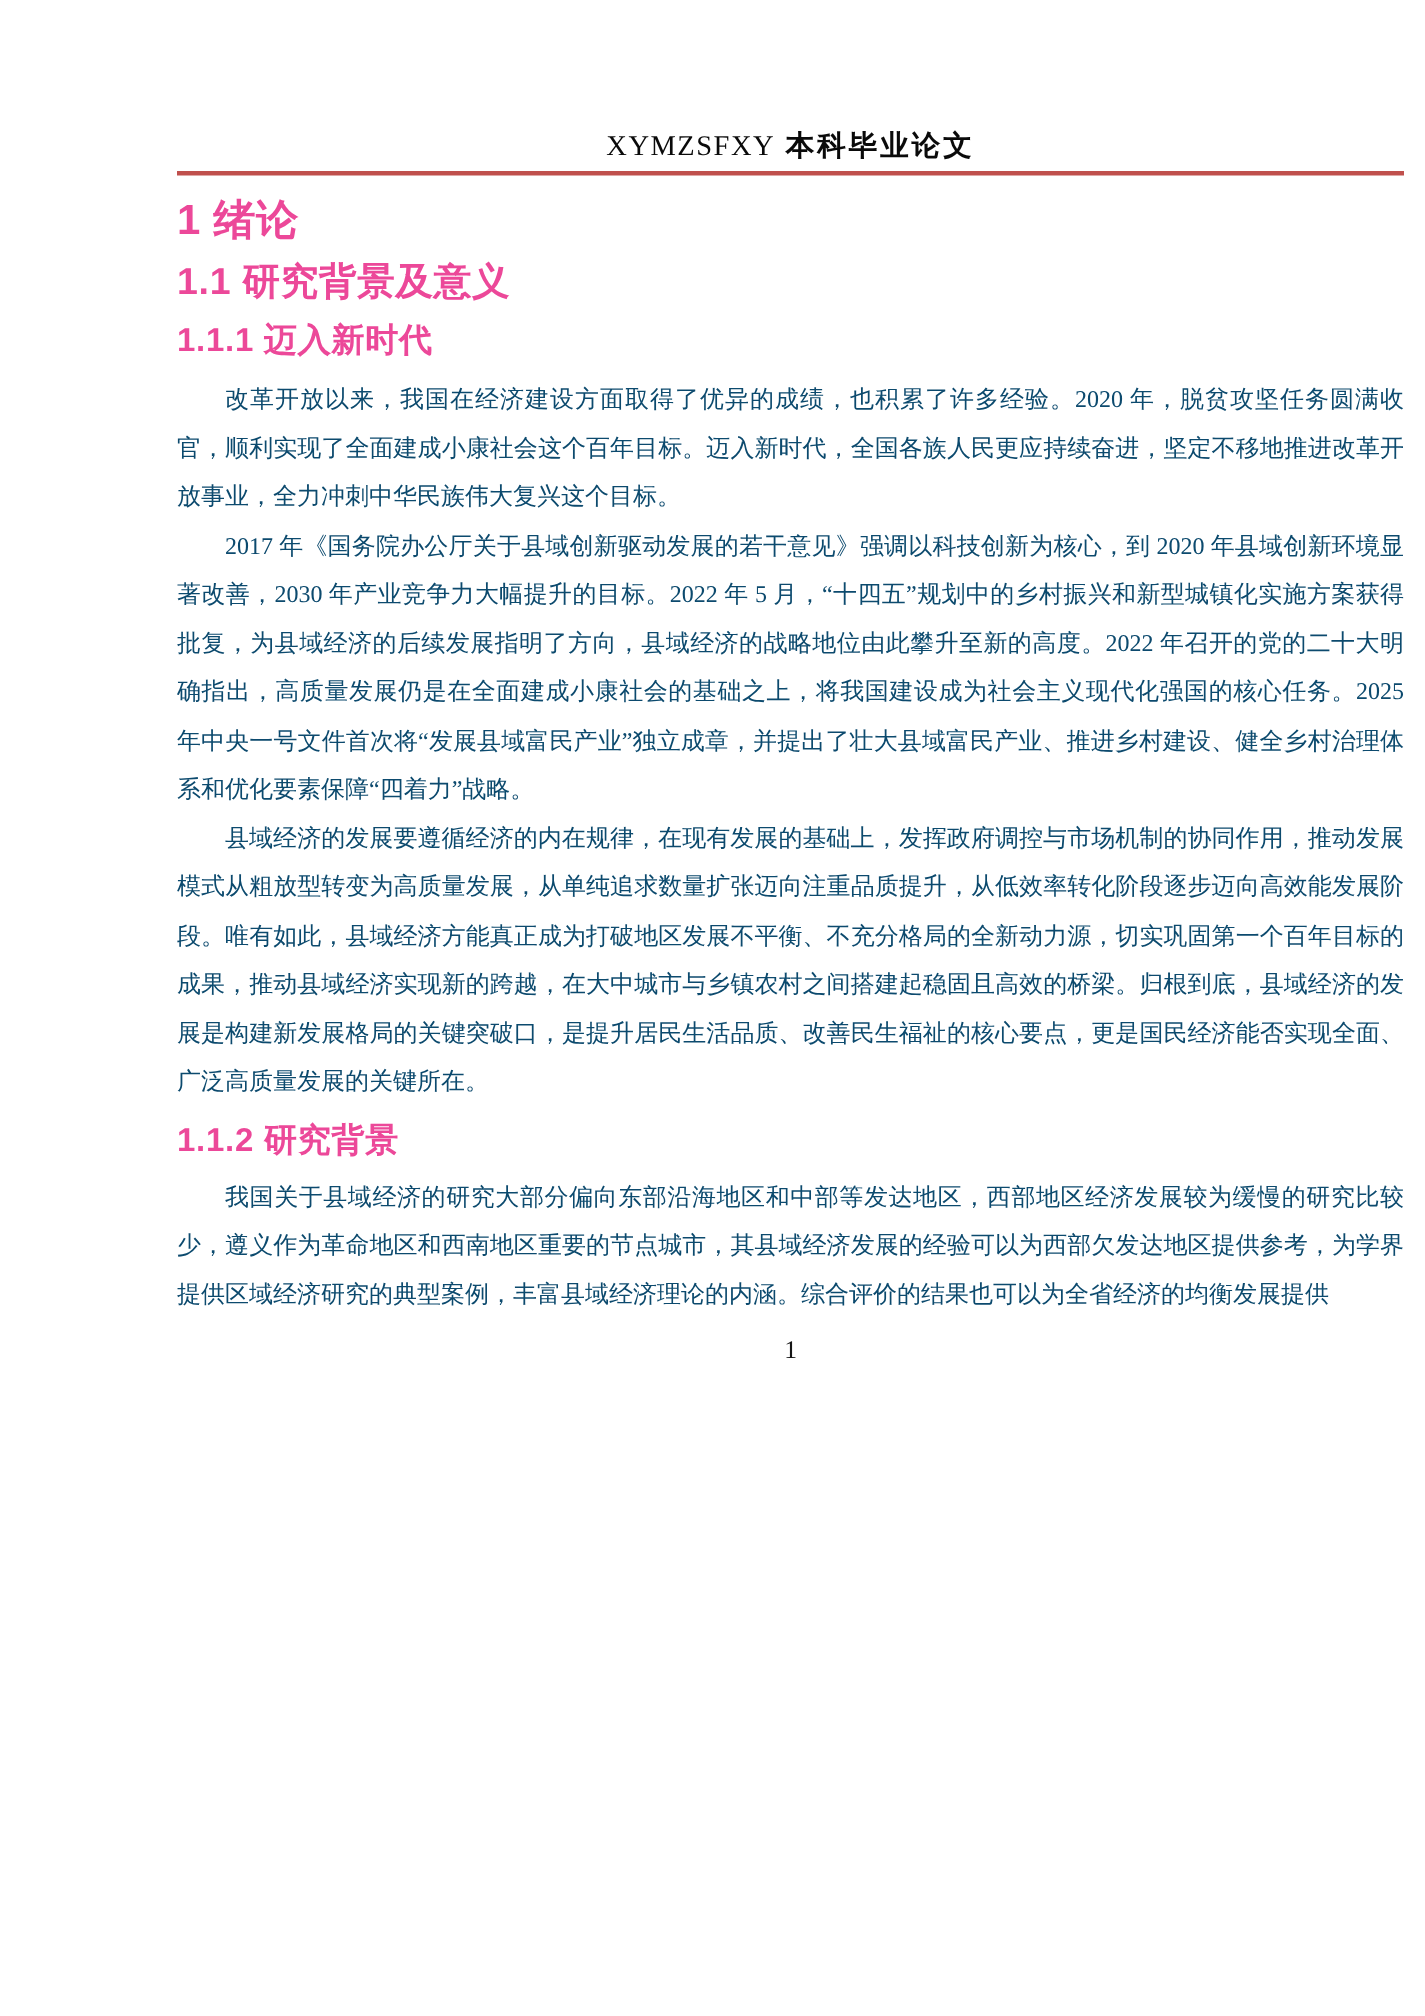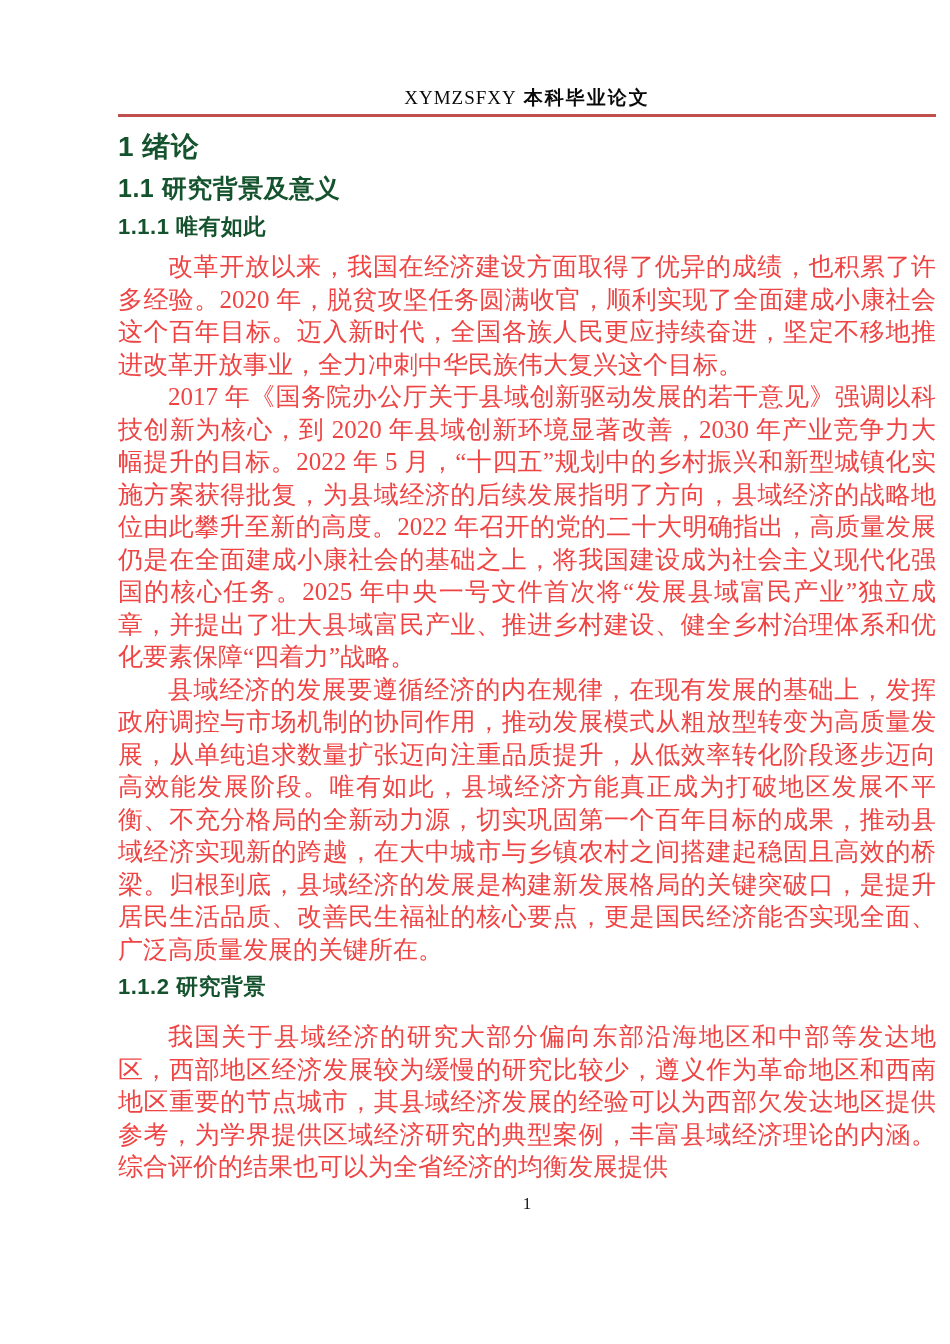--- a/index.html
+++ b/index.html
@@ -36,40 +36,40 @@
   }
   .header-rule {
     height: 3px;
     margin-top: 5px;
     background: #C0504D;
   }
 
   
   h1, h2, h3 {
     font-family: "Liberation Sans", "DejaVu Sans", sans-serif;
-    color: #14532d;
+    color: #ec4899;
     font-weight: 600;
     letter-spacing: 0.5px;
   }
   h1 { font-size: 28px; line-height: 34px; margin: 13px 0 0 0; }
   h2 { font-size: 25px; line-height: 31px; margin: 9px 0 0 0; }
   h3 { font-size: 22px; line-height: 28px; margin: 9px 0 0 0; }
   h3.sig { margin-top: 7px; }
 
   
   p.body-para {
-    font-size: 25px;
+    font-size: 16px;
     line-height: 32.5px;
     margin: 0;
     text-align: justify;
     text-indent: 2em;
-    color: #ef4444;
+    color: #0c4a6e;
   }
   p.body-para.first-after-heading { margin-top: 10px; }
-  p.body-para.sig-first { margin-top: 20px; }
+  p.body-para.sig-first { margin-top: 9px; }
 
   
   .footer {
     text-align: center;
     margin-top: 9px;
     font-size: 17px;
     line-height: 21px;
     color: #161616;
   }
 </style>
@@ -81,21 +81,21 @@
 
     <div class="header">
       <div class="header-title">
         <span class="ht-latin">XYMZSFXY</span><span class="ht-cn">本科毕业论文</span>
       </div>
       <div class="header-rule" style="background: rgb(192, 80, 77);"></div>
     </div>
 
     <h1>1 绪论</h1>
     <h2>1.1 研究背景及意义</h2>
-    <h3>1.1.1 唯有如此</h3>
+    <h3>1.1.1 迈入新时代</h3>
 
     <p class="body-para first-after-heading">改革开放以来，我国在经济建设方面取得了优异的成绩，也积累了许多经验。2020 年，脱贫攻坚任务圆满收官，顺利实现了全面建成小康社会这个百年目标。迈入新时代，全国各族人民更应持续奋进，坚定不移地推进改革开放事业，全力冲刺中华民族伟大复兴这个目标。</p>
     <p class="body-para">2017 年《国务院办公厅关于县域创新驱动发展的若干意见》强调以科技创新为核心，到 2020 年县域创新环境显著改善，2030 年产业竞争力大幅提升的目标。2022 年 5 月，“十四五”规划中的乡村振兴和新型城镇化实施方案获得批复，为县域经济的后续发展指明了方向，县域经济的战略地位由此攀升至新的高度。2022 年召开的党的二十大明确指出，高质量发展仍是在全面建成小康社会的基础之上，将我国建设成为社会主义现代化强国的核心任务。2025 年中央一号文件首次将“发展县域富民产业”独立成章，并提出了壮大县域富民产业、推进乡村建设、健全乡村治理体系和优化要素保障“四着力”战略。</p>
     <p class="body-para">县域经济的发展要遵循经济的内在规律，在现有发展的基础上，发挥政府调控与市场机制的协同作用，推动发展模式从粗放型转变为高质量发展，从单纯追求数量扩张迈向注重品质提升，从低效率转化阶段逐步迈向高效能发展阶段。唯有如此，县域经济方能真正成为打破地区发展不平衡、不充分格局的全新动力源，切实巩固第一个百年目标的成果，推动县域经济实现新的跨越，在大中城市与乡镇农村之间搭建起稳固且高效的桥梁。归根到底，县域经济的发展是构建新发展格局的关键突破口，是提升居民生活品质、改善民生福祉的核心要点，更是国民经济能否实现全面、广泛高质量发展的关键所在。</p>
 
     <h3 class="sig">1.1.2 研究背景</h3>
 
     <p class="body-para sig-first">我国关于县域经济的研究大部分偏向东部沿海地区和中部等发达地区，西部地区经济发展较为缓慢的研究比较少，遵义作为革命地区和西南地区重要的节点城市，其县域经济发展的经验可以为西部欠发达地区提供参考，为学界提供区域经济研究的典型案例，丰富县域经济理论的内涵。综合评价的结果也可以为全省经济的均衡发展提供</p>
 
     <div class="footer">

